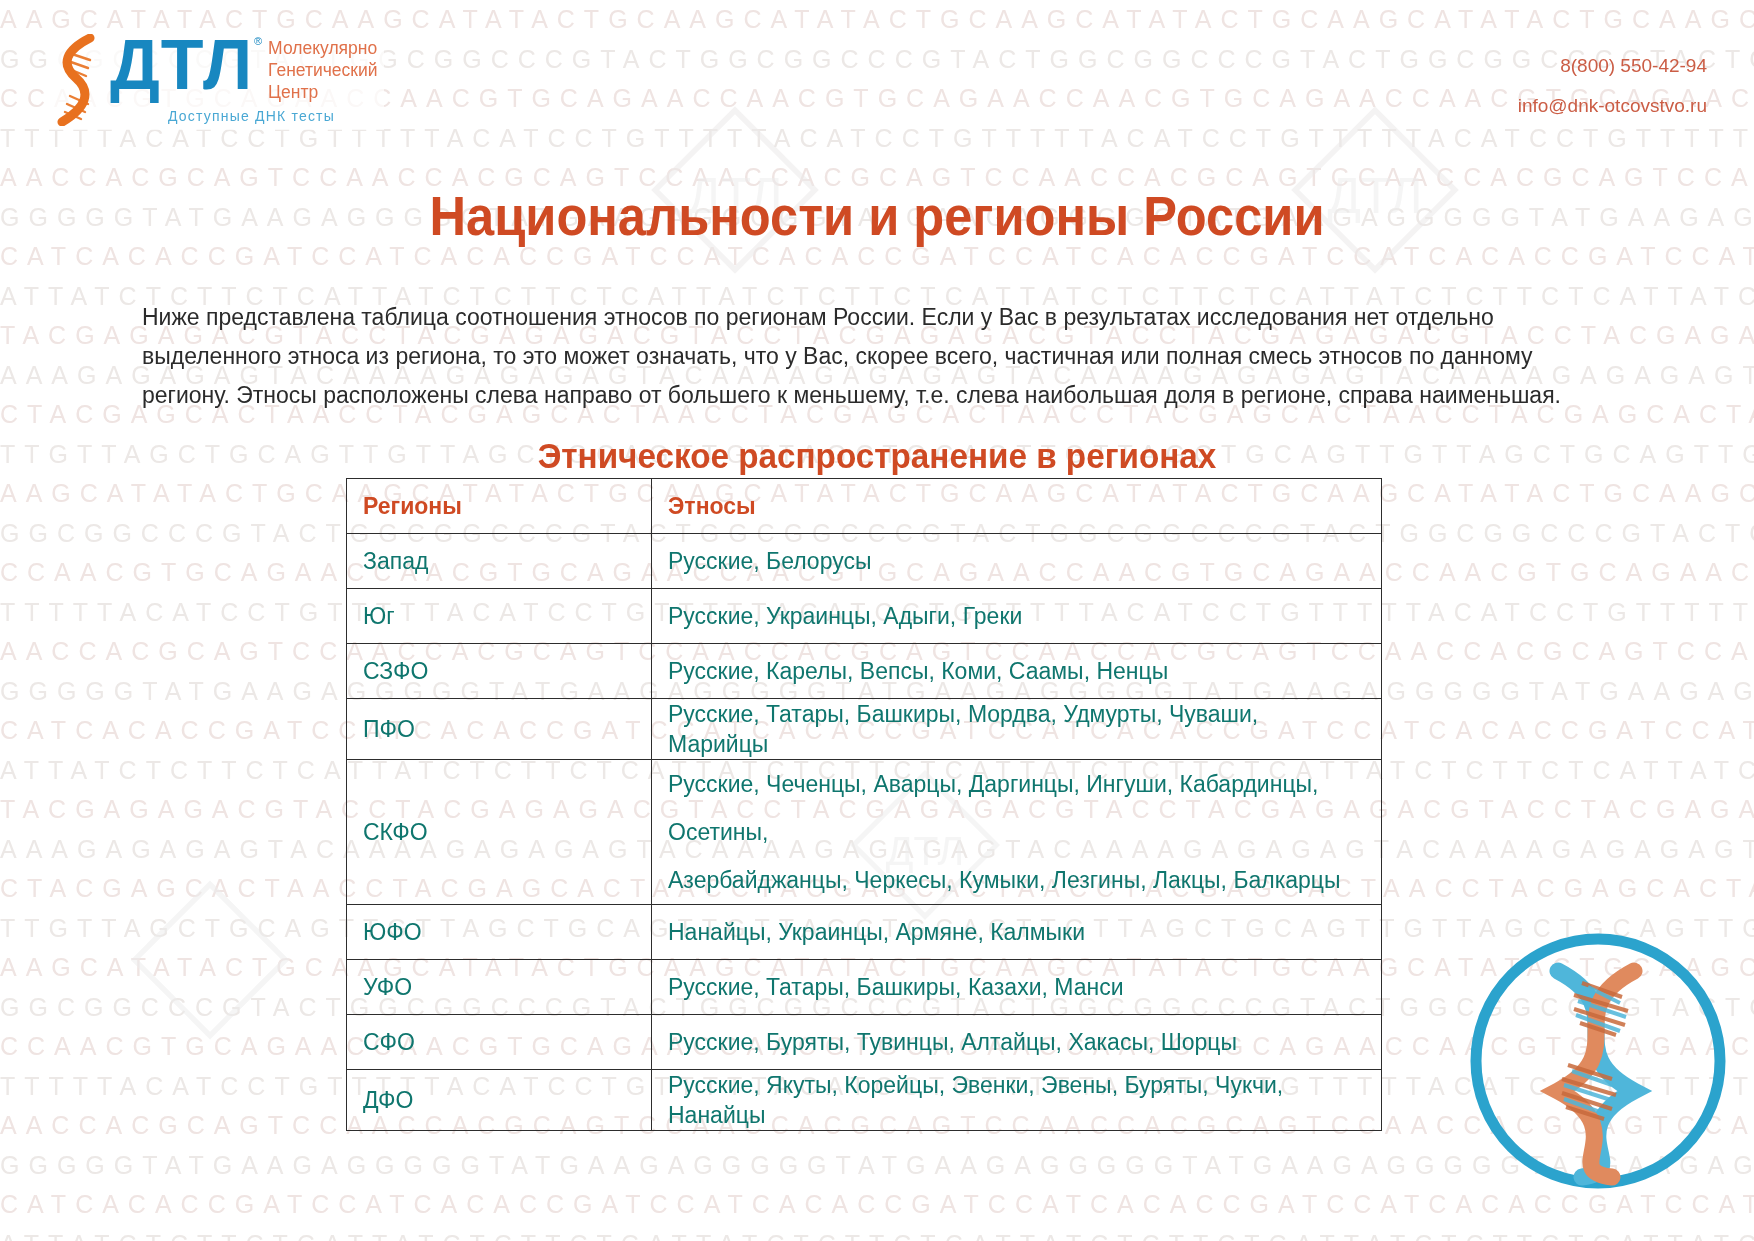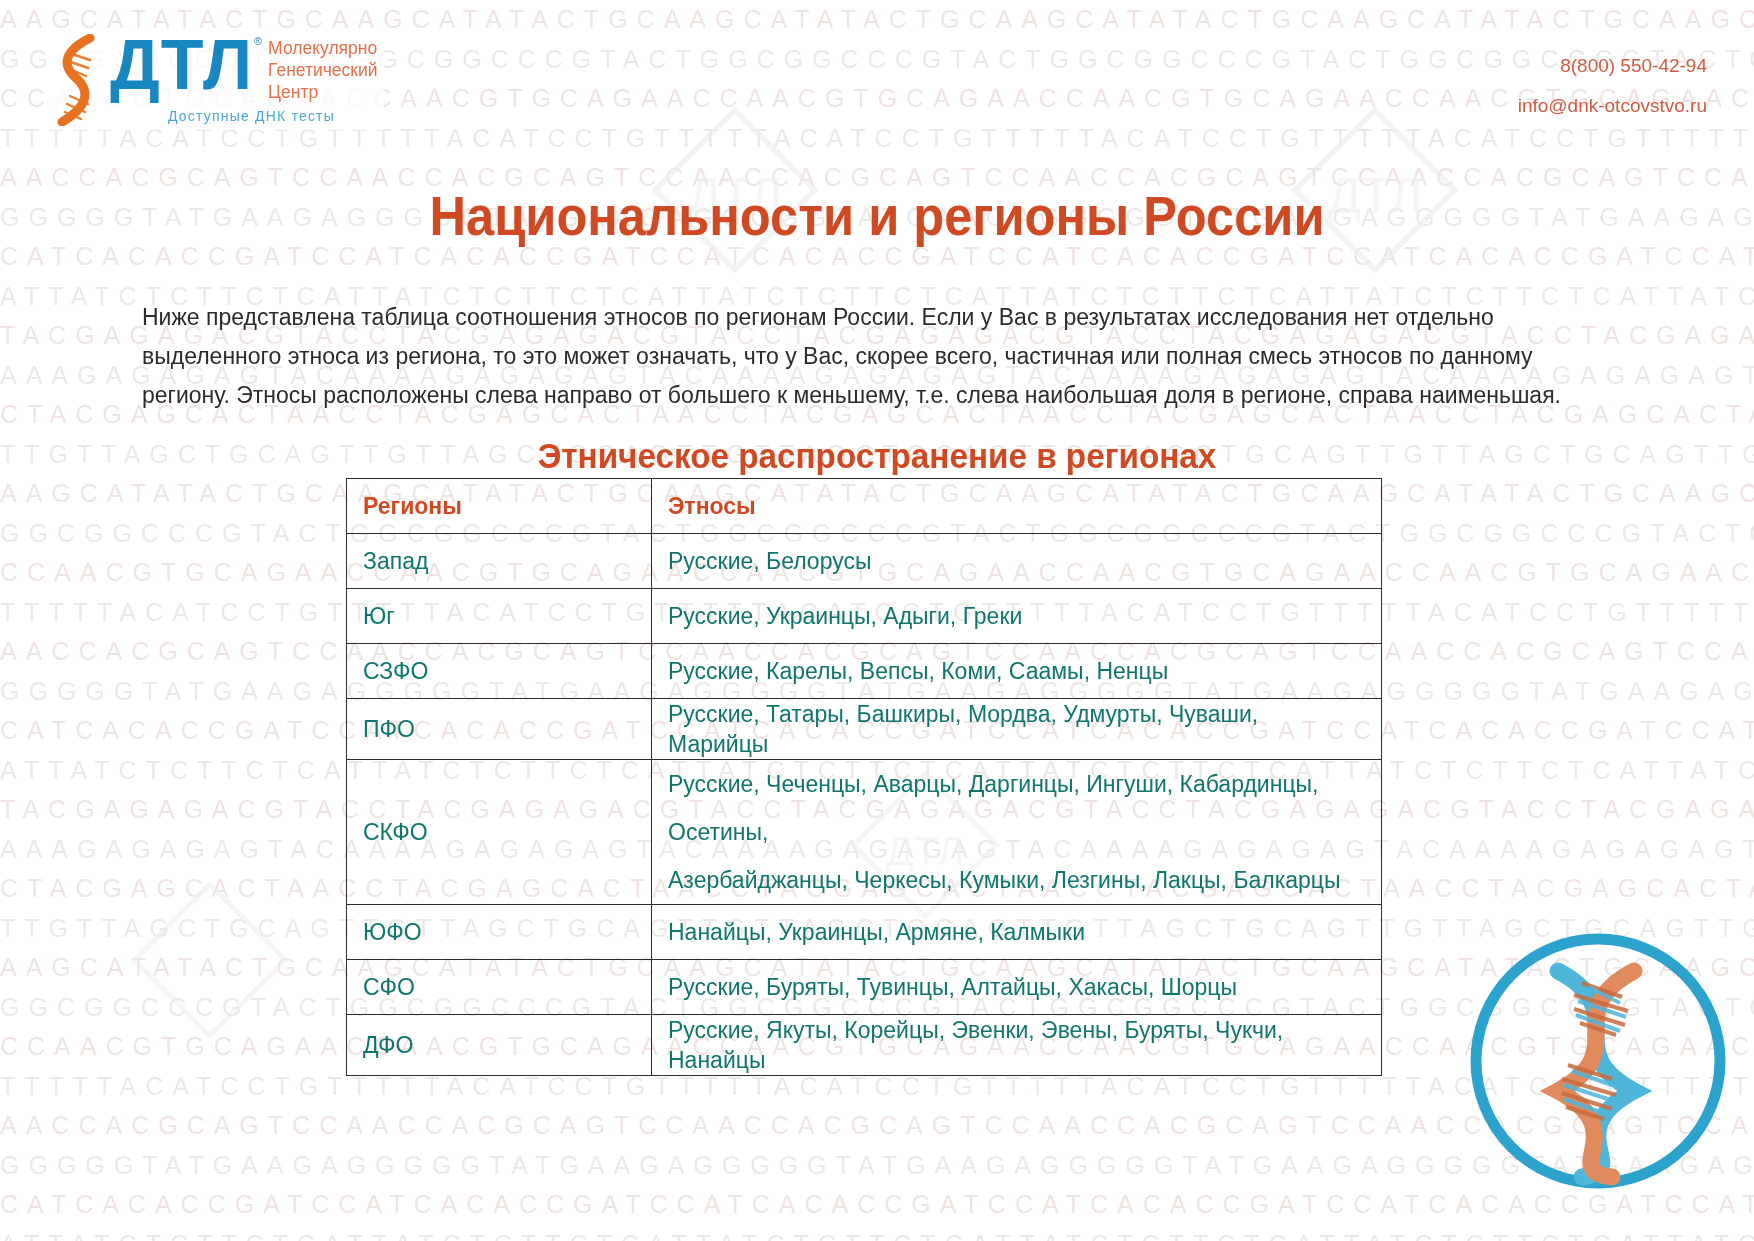--- a/index.html
+++ b/index.html
@@ -366,20 +366,24 @@
             <td class="eth-multi">
               <span class="ln">Русские, Чеченцы, Аварцы, Даргинцы, Ингуши, Кабардинцы, Осетины,</span>
               <span class="ln">Азербайджанцы, Черкесы, Кумыки, Лезгины, Лакцы, Балкарцы</span>
             </td>
           </tr>
           <tr>
             <td>ЮФО</td>
             <td>Нанайцы, Украинцы, Армяне, Калмыки</td>
           </tr>
           <tr>
+            <td>УФО</td>
+            <td>Русские, Татары, Башкиры, Казахи, Манси</td>
+          </tr>
+          <tr>
             <td>СФО</td>
             <td>Русские, Буряты, Тувинцы, Алтайцы, Хакасы, Шорцы</td>
           </tr>
           <tr>
             <td>ДФО</td>
             <td>Русские, Якуты, Корейцы, Эвенки, Эвены, Буряты, Чукчи, Нанайцы</td>
           </tr>
         </tbody>
     </table>
   </div>

